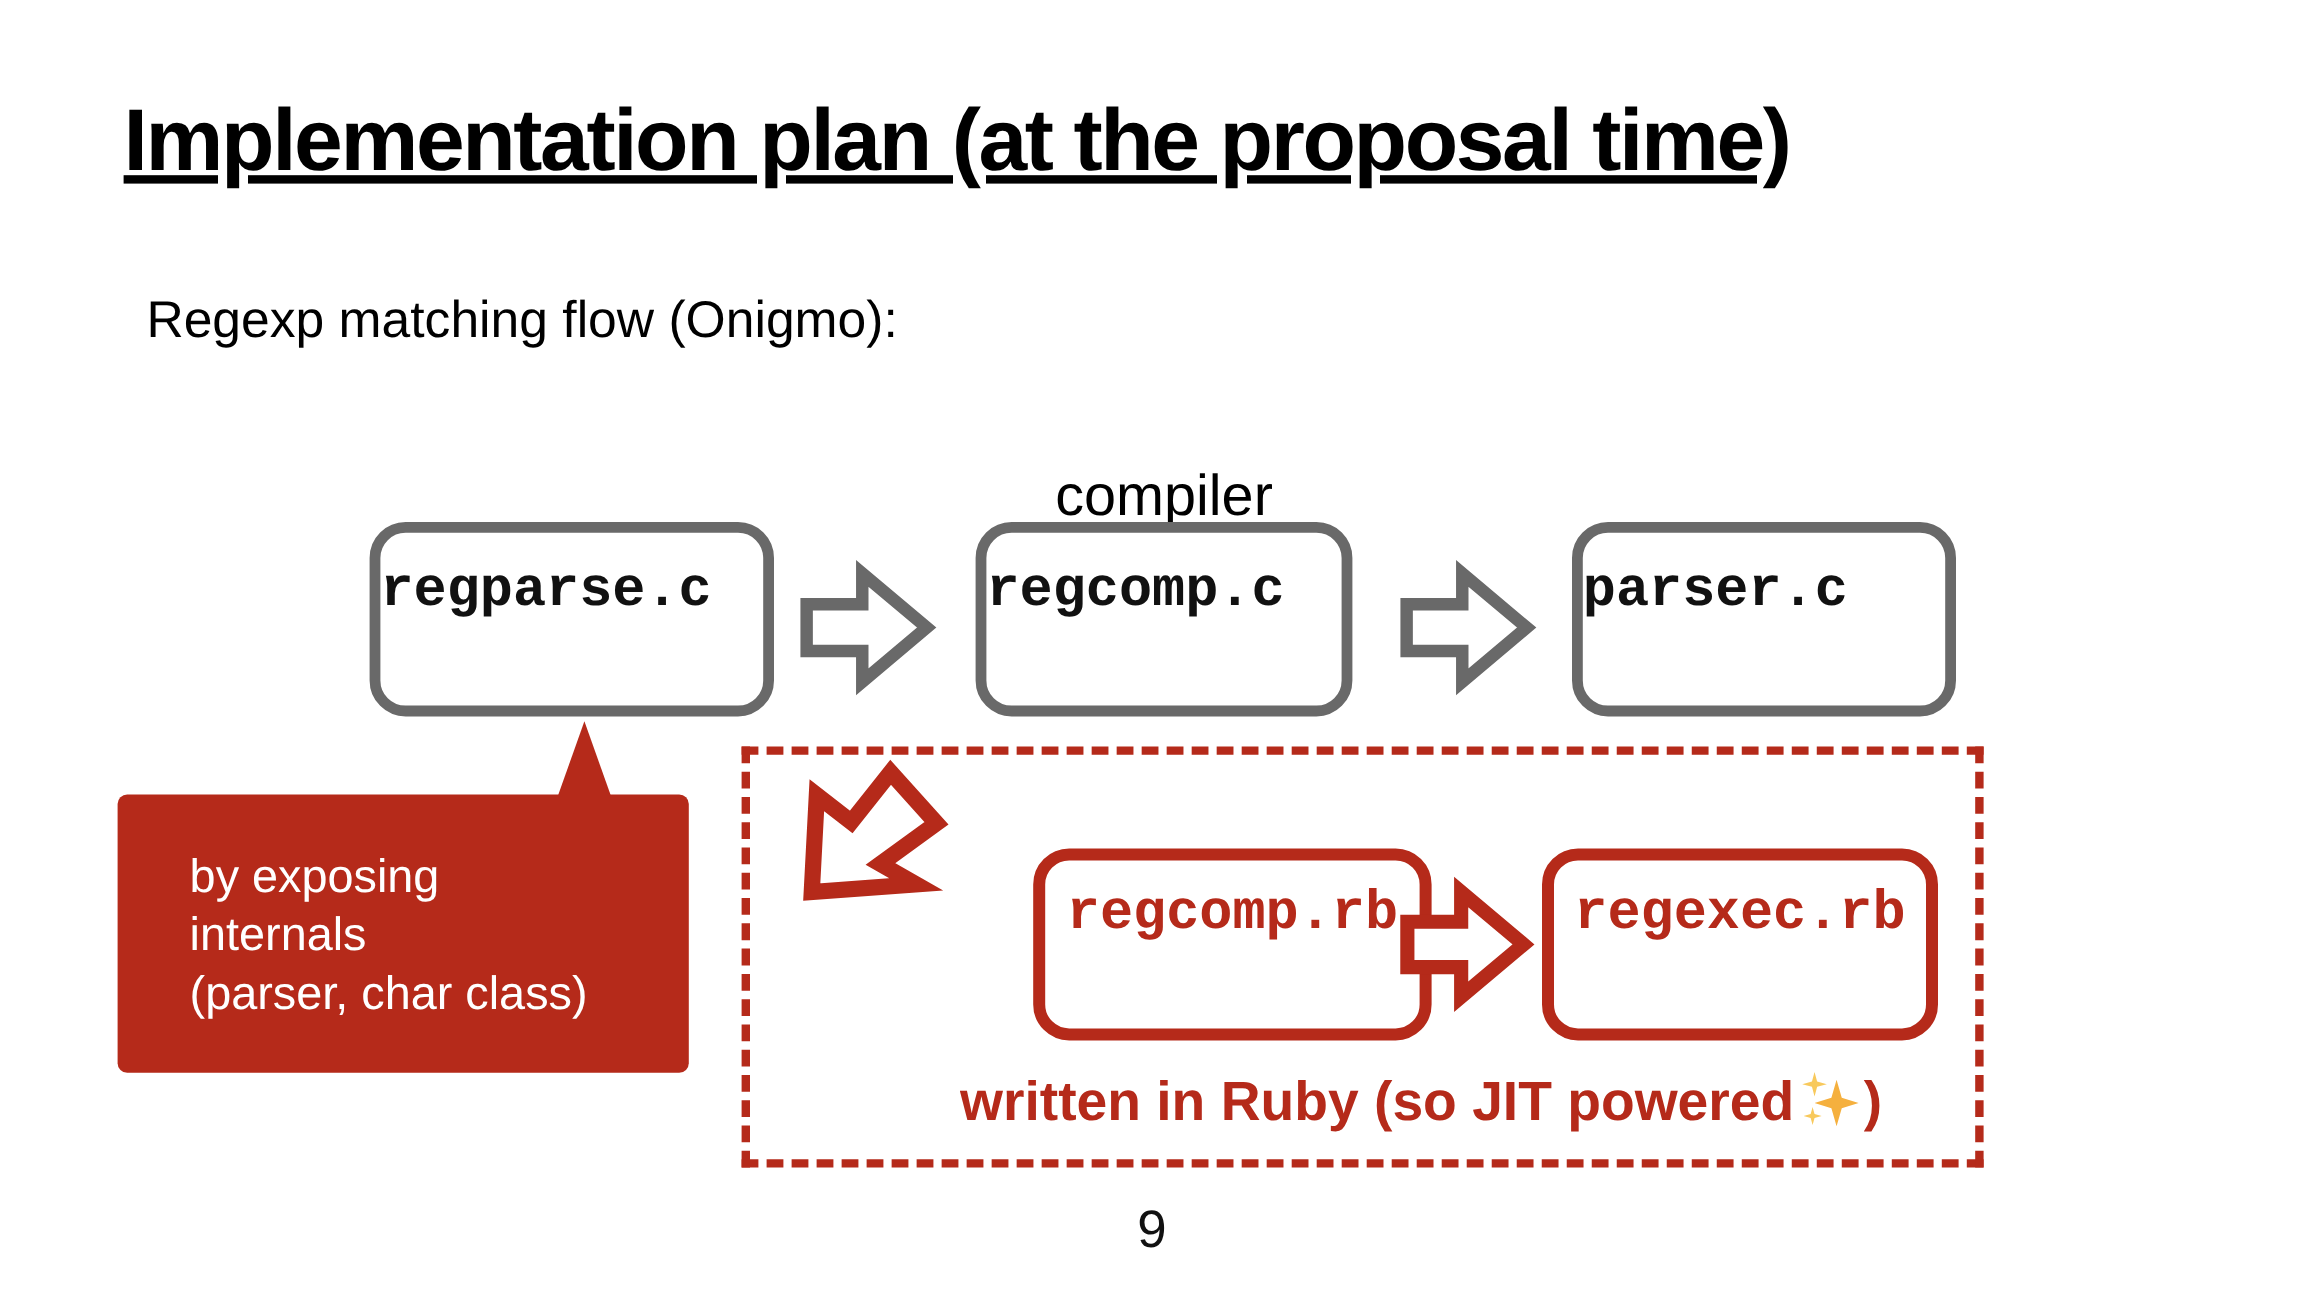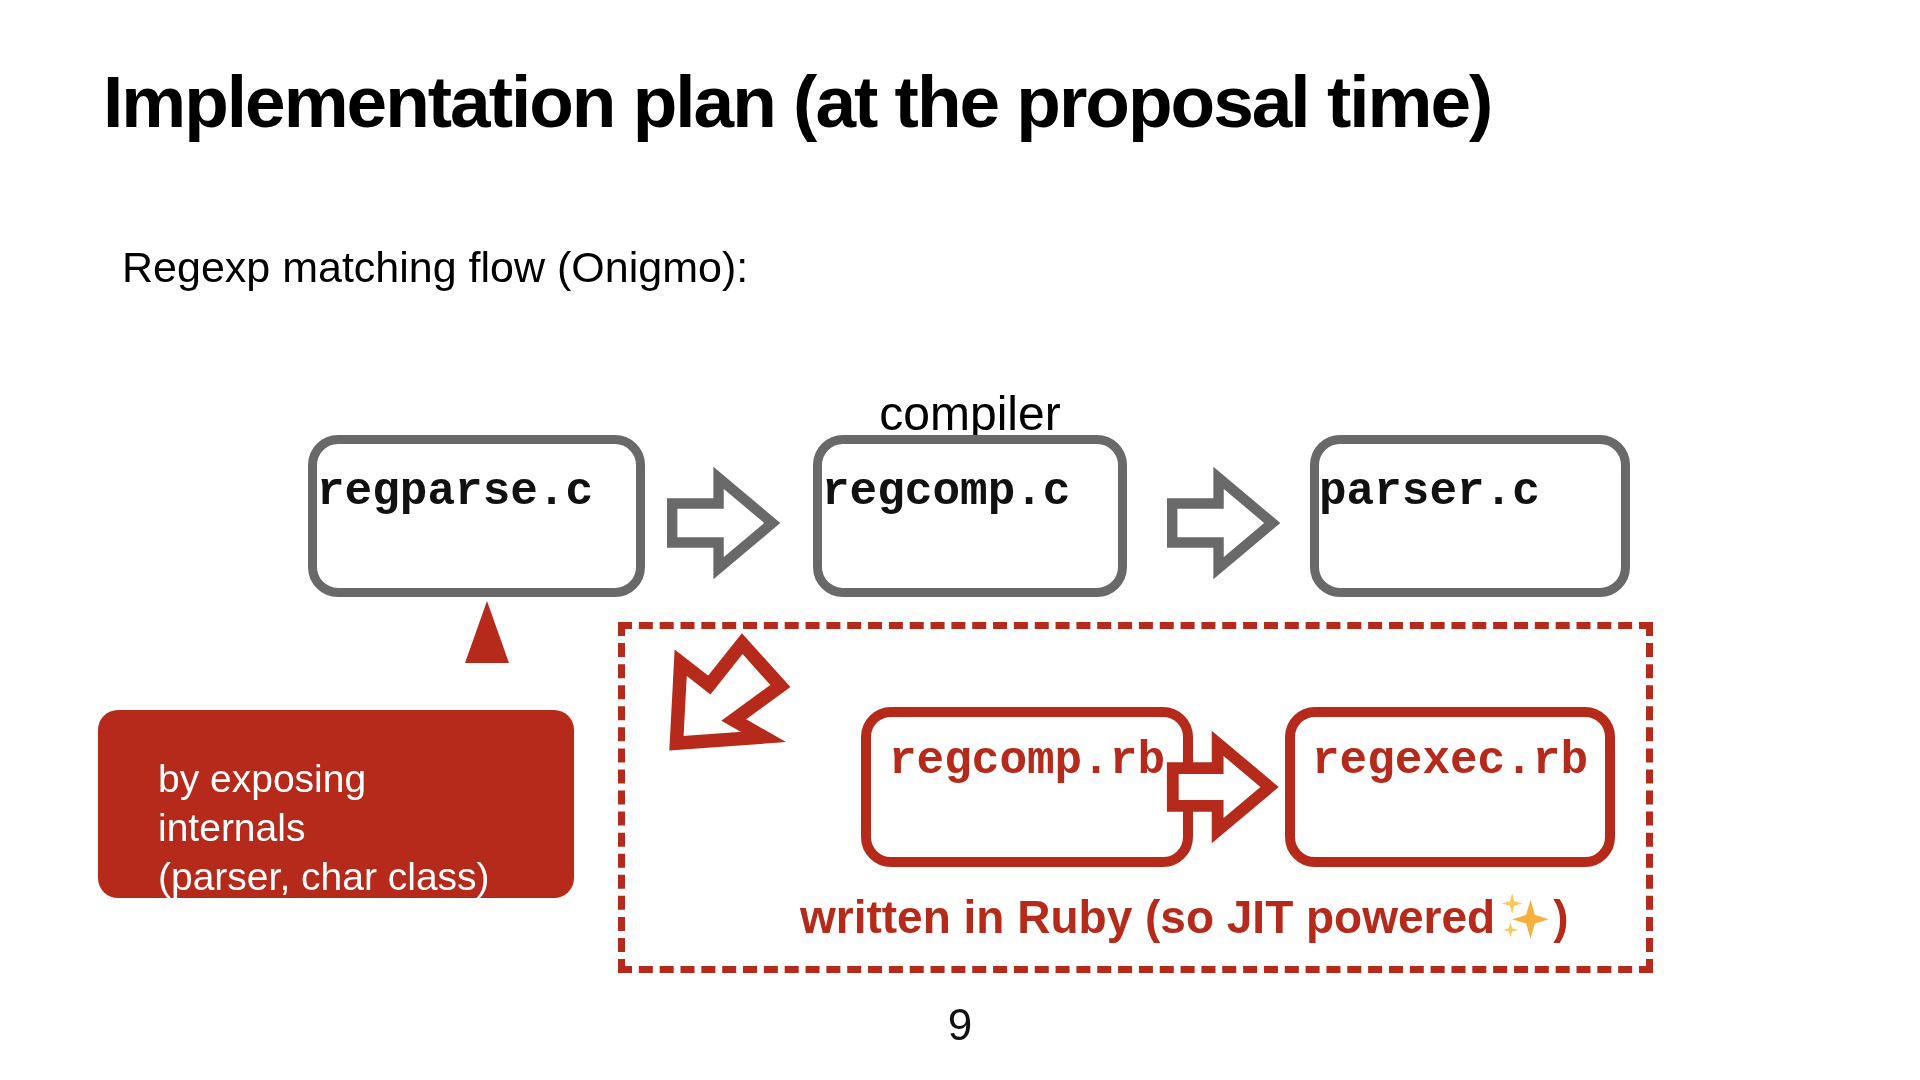--- a/index.html
+++ b/index.html
@@ -5,22 +5,22 @@
   :root{
     --red:#b52a1a;
     --gray:#696969;
     --gold:#f5b03e;
   }
   *{margin:0;padding:0;box-sizing:border-box;}
   html,body{width:1920px;height:1080px;background:#ffffff;overflow:hidden;
     font-family:"Liberation Sans",sans-serif;color:#000;}
   .slide{position:relative;width:1920px;height:1080px;background:#fff;}
 
-  .title{position:absolute;left:103px;top:60px;font-size:73px;font-weight:bold;
-    letter-spacing:-2px;white-space:nowrap;}
+  .title{position:absolute;left:103px;top:76px;font-size:73px;font-weight:bold;
+    letter-spacing:-2px;white-space:nowrap;text-decoration:underline;}
   .subtitle{position:absolute;left:122px;top:243px;font-size:43px;}
 
   .stage-label{position:absolute;font-size:48px;text-align:center;white-space:nowrap;}
   .stage-label.compiler{left:813px;top:386px;width:314px;}
   .stage-label.vm{left:1300px;top:382px;width:330px;}
 
   .cbox{position:absolute;top:435px;height:162px;background:#fff;
     border:9px solid var(--gray);border-radius:30px;}
   .cbox .boxlabel{margin-top:22px;font-family:"Liberation Mono","DejaVu Sans Mono",monospace;
     font-size:46px;font-weight:700;color:#111;white-space:nowrap;}
@@ -32,22 +32,22 @@
   .flow-arrow.a1{left:658px;top:462px;}
   .flow-arrow.a2{left:1158px;top:462px;}
   .flow-arrow polygon{fill:#fff;stroke:var(--gray);stroke-width:8.5;stroke-linejoin:miter;}
 
   .dashed-box{position:absolute;left:618px;top:622px;width:1035px;height:351px;
     border:7px dashed var(--red);}
 
   .sketchy-arrow{position:absolute;left:645px;top:628px;width:152px;height:150px;}
   .sketchy-arrow polygon{fill:#fff;stroke:var(--red);stroke-width:9;stroke-linejoin:miter;}
 
-  .callout{position:absolute;left:98px;top:662px;width:476px;height:188px;
-    background:var(--red);border-radius:20px;margin-top:48px;}
+  .callout{position:absolute;left:98px;top:662px;width:476px;height:232px;
+    background:var(--red);border-radius:8px;}
   .callout-tail{position:absolute;left:465px;top:601px;width:0;height:0;
     border-left:22px solid transparent;border-right:22px solid transparent;
     border-bottom:62px solid var(--red);}
   .callout-text{padding:44px 0 0 60px;color:#fff;font-size:39px;line-height:49px;}
 
   .rbbox{position:absolute;top:707px;height:160px;background:#fff;
     border:10px solid var(--red);border-radius:30px;text-align:center;}
   .rbbox .boxlabel{margin-top:18px;font-family:"Liberation Mono","DejaVu Sans Mono",monospace;
     font-size:46px;font-weight:700;color:var(--red);white-space:nowrap;}
   .rbbox.rb1{left:830px;width:332px;margin-left:31px;}

